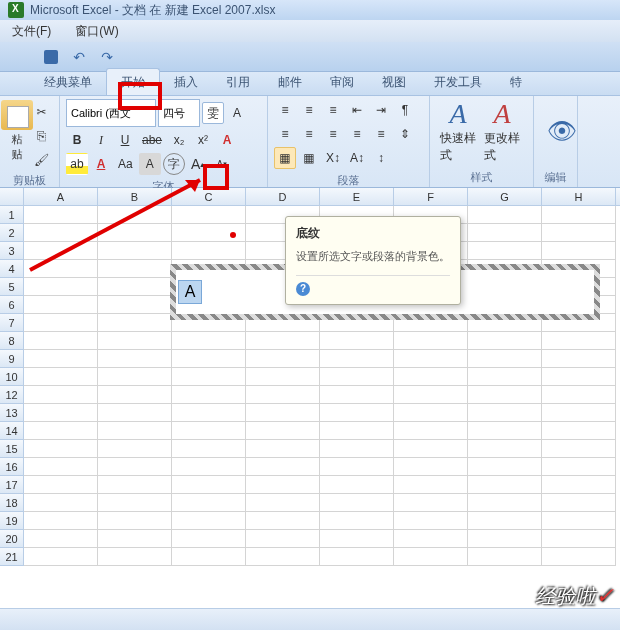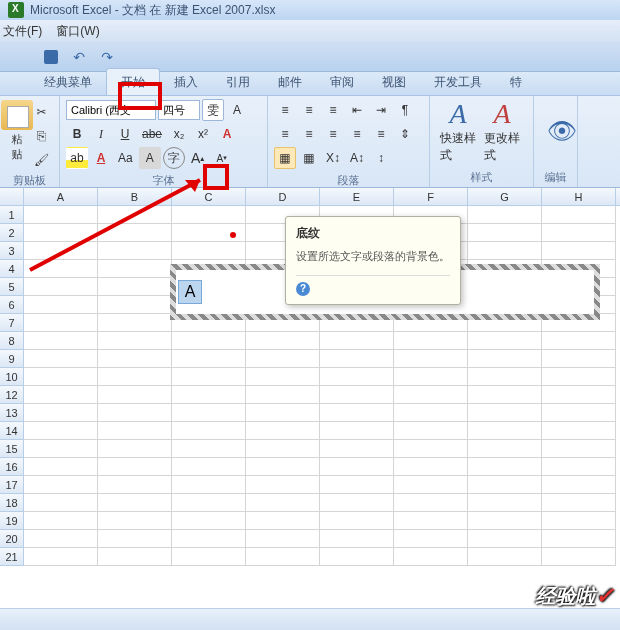--- a/index.html
+++ b/index.html
@@ -4,21 +4,21 @@
 <style>
 * { margin: 0; padding: 0; box-sizing: border-box; font-family: "Microsoft YaHei", "SimSun", sans-serif; }
 body { background: #fff; width: 620px; height: 630px; overflow: hidden; position: relative; }
 
 
 .titlebar { height: 20px; background: linear-gradient(#d7e6f9, #bdd5f1); display: flex; align-items: center; padding-left: 8px; font-size: 12px; color: #3b5372; }
 .titlebar .app-icon { width: 16px; height: 16px; background: #2a7a2a; margin-right: 6px; border-radius: 2px; position: relative; }
 .titlebar .app-icon::after { content: "X"; color: #fff; font-size: 10px; font-weight: bold; position: absolute; left: 4px; top: 1px; }
 
 
-.menubar { height: 22px; background: linear-gradient(#e6eef9, #d3e1f2); display: flex; align-items: center; padding-left: 3px; font-size: 12px; color: #333; gap: 14px; }
+.menubar { height: 22px; background: linear-gradient(#e6eef9, #d3e1f2); display: flex; align-items: center; padding-left: 12px; font-size: 12px; color: #333; gap: 24px; }
 
 
 .qat { height: 30px; background: linear-gradient(#cfe0f4, #b8d1ee); display: flex; align-items: center; padding-left: 40px; gap: 6px; border-bottom: 1px solid #9bb8db; }
 .qat-btn { width: 22px; height: 22px; display: flex; align-items: center; justify-content: center; font-size: 12px; color: #345; }
 .save-icon { width: 14px; height: 14px; background: #3a6aa8; border-radius: 2px; position: relative; }
 .undo-icon, .redo-icon { font-size: 14px; color: #3a6aa8; }
 
 
 .ribbon-tabs { height: 24px; background: linear-gradient(#dce9f8, #c9dcf2); display: flex; align-items: flex-end; padding-left: 30px; font-size: 12px; color: #3b5372; border-bottom: 1px solid #a8c2e2; }
 .ribbon-tab { padding: 5px 14px 4px; cursor: pointer; }
@@ -27,21 +27,21 @@
 
 .ribbon { height: 92px; background: linear-gradient(#e8f0fa, #d8e6f6); display: flex; border-bottom: 1px solid #9bb8db; font-size: 11px; }
 .ribbon-group { border-right: 1px solid #b8cde6; padding: 3px 6px 2px; display: flex; flex-direction: column; position: relative; }
 .ribbon-group-label { text-align: center; font-size: 11px; color: #5a7092; margin-top: auto; padding-top: 2px; }
 .ribbon-row { display: flex; align-items: center; gap: 2px; margin-bottom: 2px; }
 .rb-btn { min-width: 22px; height: 22px; display: flex; align-items: center; justify-content: center; border: 1px solid transparent; border-radius: 2px; font-size: 12px; color: #333; cursor: pointer; padding: 0 3px; }
 .rb-big { width: 40px; height: 64px; flex-direction: column; font-size: 11px; text-align: center; gap: 2px; }
 .rb-big .big-icon { width: 32px; height: 32px; }
 .paste-icon { background: linear-gradient(#f5d68a, #e8b850); border-radius: 3px; position: relative; }
 .paste-icon::after { content: ""; position: absolute; top: 6px; left: 6px; width: 20px; height: 20px; background: #fff; border: 1px solid #aaa; }
-.font-dd { height: 20px; background: #fff; border: 1px solid #9bb8db; font-size: 11px; padding: 0 4px; display: flex; align-items: center; }
+.font-dd { height: 28px; background: #fff; border: 1px solid #9bb8db; font-size: 11px; padding: 0 4px; display: flex; align-items: center; }
 .bold { font-weight: bold; }
 .italic { font-style: italic; font-family: serif; }
 .underline { text-decoration: underline; }
 .strike { text-decoration: line-through; }
 .quick-style { width: 44px; height: 64px; flex-direction: column; }
 .style-a { font-size: 28px; font-family: serif; font-style: italic; }
 .style-a.blue { color: #3a6aa8; }
 .style-a.red { color: #c04040; }
 
 
@@ -64,21 +64,21 @@
 .tooltip .tt-help { font-size: 11px; color: #444; display: flex; align-items: center; gap: 6px; border-top: 1px solid #ddd; padding-top: 6px; }
 .help-icon { width: 14px; height: 14px; border-radius: 50%; background: #4a8ad4; color: #fff; text-align: center; font-size: 10px; line-height: 14px; font-weight: bold; }
 
 
 .red-box { position: absolute; border: 4px solid #e00000; pointer-events: none; }
 .arrow-svg { position: absolute; left: 20px; top: 150px; pointer-events: none; }
 .red-dot { position: absolute; width: 6px; height: 6px; background: #e00000; border-radius: 50%; }
 
 
 .watermark { position: absolute; right: 6px; bottom: 8px; text-align: right; color: #fff; text-shadow: 1px 1px 2px #000, -1px -1px 2px #000; }
-.watermark .wm-main { font-size: 20px; font-weight: bold; font-style: italic; }
+.watermark .wm-main { font-size: 20px; font-weight: normal; font-style: italic; }
 .watermark .wm-check { color: #e03030; font-size: 22px; }
 .watermark .wm-sub { font-size: 11px; letter-spacing: 0.5px; }
 
 
 .tab-strip { position: absolute; bottom: 0; left: 0; right: 0; height: 22px; background: linear-gradient(#e8f0fa, #d3e1f2); border-top: 1px solid #b8cde6; }
 </style>
 </head>
 <body>
 
 <div class="titlebar">

